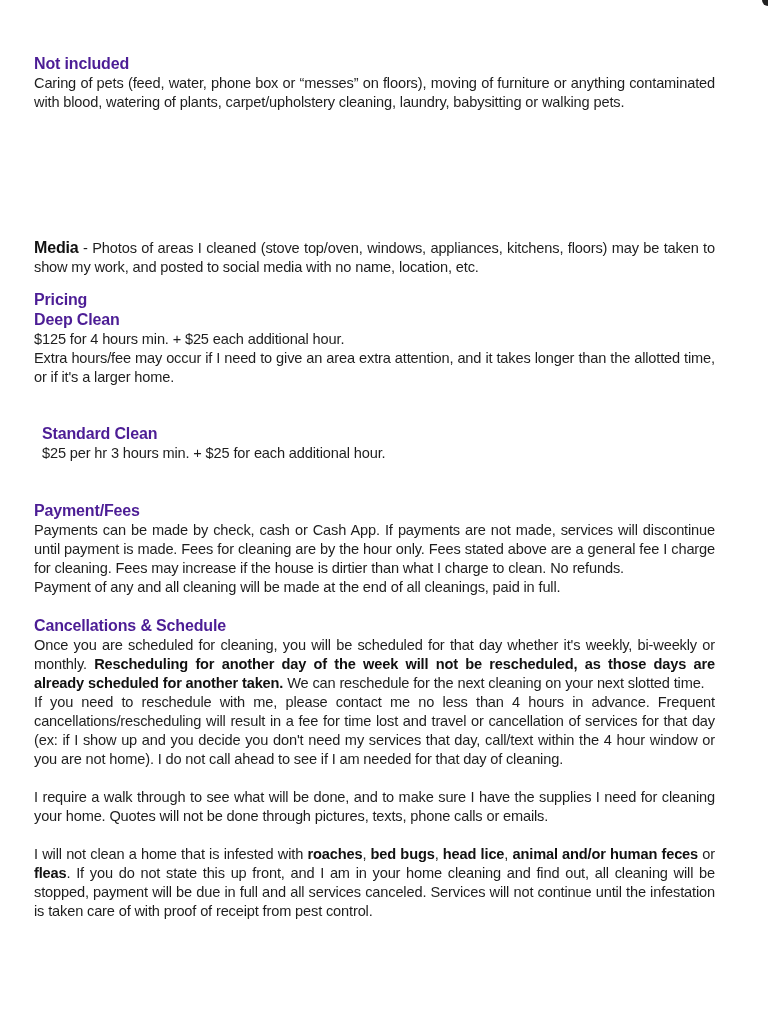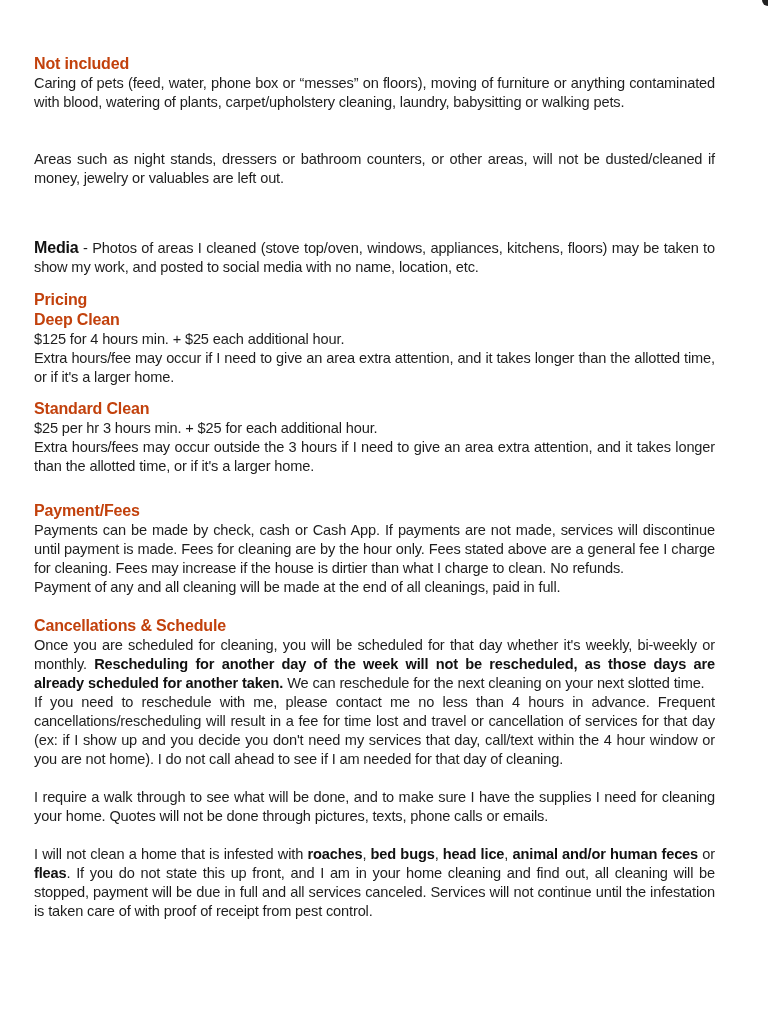--- a/index.html
+++ b/index.html
@@ -27,21 +27,21 @@
     .page p {
       margin: 0;
       text-align: justify;
       text-align-last: left;
     }
     .h {
       font-weight: bold;
       font-size: 16px;
       line-height: 20px;
       margin: 0;
-      color: #c2410c;
+      color: #4c1d95;
     }
     .h.big {
       font-size: 16px;
       line-height: 21px;
     }
     .b { font-weight: bold; color: #111; }
     .sec { position: absolute; left: 0; width: 681px; }
     .corner-mark {
       position: absolute;
       right: 0;
@@ -58,38 +58,36 @@
 <div class="corner-mark"></div>
 
 <div class="page">
 
   <div class="sec" style="top:0px;">
     <div class="h">Not included</div>
     <p>Caring of pets (feed, water, phone box or “messes” on floors), moving of furniture or anything contaminated with blood, watering of plants, carpet/upholstery cleaning, laundry, babysitting or walking pets.</p>
   </div>
 
   <div class="sec" style="top:96px;">
-    <p>Areas such as night stands, dressers or bathroom counters, or other areas, will not be dusted/cleaned if money, jewelry or valuables are left out.</p>
   </div>
 
   <div class="sec" style="top:184px;">
     <p><span class="b" style="font-size:16px;">Media</span><span> - </span><span>Photos of areas I cleaned (stove top/oven, windows, appliances, kitchens, floors) may be taken to show my work, and posted to social media with no name, location, etc.</span></p>
   </div>
 
   <div class="sec" style="top:235px;">
     <div class="h big">Pricing</div>
     <div class="h">Deep Clean</div>
     <p>$125 for 4 hours min. + $25 each additional hour.</p>
     <p>Extra hours/fee may occur if I need to give an area extra attention, and it takes longer than the allotted time, or if it's a larger home.</p>
   </div>
 
-  <div class="sec" style="top:345px;">
+  <div class="sec" style="top:370px;margin-left:8px;">
     <div class="h">Standard Clean</div>
     <p>$25 per hr 3 hours min. + $25 for each additional hour.</p>
-    <p>Extra hours/fees may occur outside the 3 hours if I need to give an area extra attention, and it takes longer than the allotted time, or if it's a larger home.</p>
   </div>
 
   <div class="sec" style="top:446px;">
     <div class="h big">Payment/Fees</div>
     <p>Payments can be made by check, cash or Cash App. If payments are not made, services will discontinue until payment is made. Fees for cleaning are by the hour only. Fees stated above are a general fee I charge for cleaning. Fees may increase if the house is dirtier than what I charge to clean. No refunds.</p>
     <p>Payment of any and all cleaning will be made at the end of all cleanings, paid in full.</p>
   </div>
 
   <div class="sec" style="top:561px;">
     <div class="h big">Cancellations &amp; Schedule</div>

